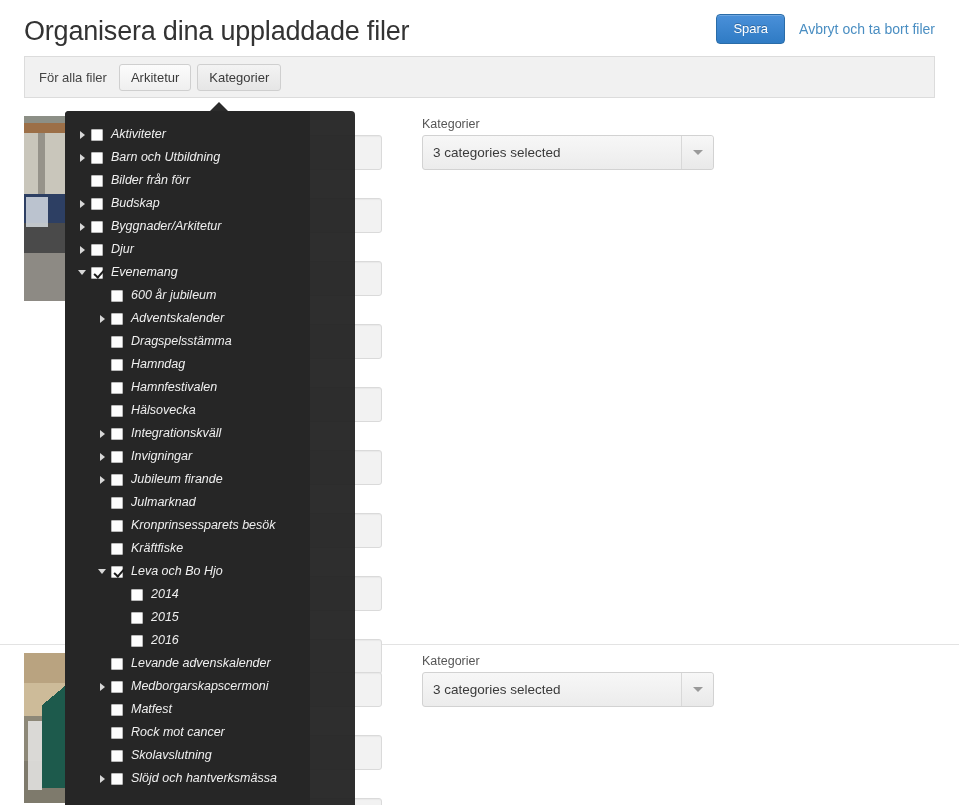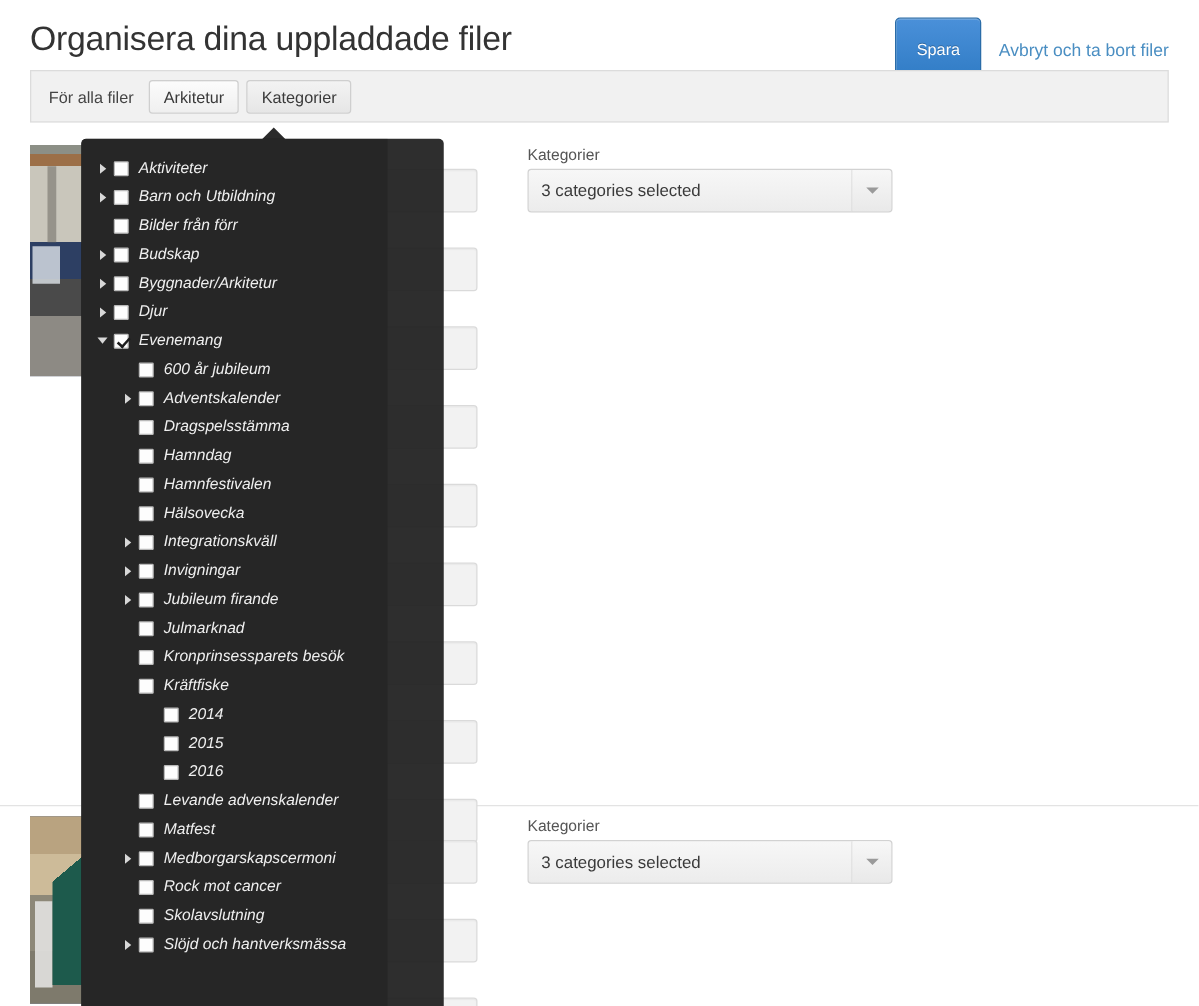--- a/index.html
+++ b/index.html
@@ -40,21 +40,21 @@
     top: 14px;
     display: flex;
     align-items: center;
     gap: 14px;
   }
   .btn-primary {
     background: linear-gradient(to bottom, #4a90d9 0%, #2f7bc4 100%);
     border: 1px solid #2a6ca8;
     color: #ffffff;
     font-size: 13px;
-    padding: 18px 16px;
+    padding: 7px 16px;
     border-radius: 4px;
     cursor: pointer;
     text-shadow: 0 -1px 0 rgba(0,0,0,0.25);
     box-shadow: inset 0 1px 0 rgba(255,255,255,0.2);
     line-height: 14px;
   }
   .link-danger {
     color: #4a8ec2;
     font-size: 14px;
     text-decoration: none;
@@ -554,20 +554,27 @@
           <div class="tree-item lvl2">
             <span class="tw"></span>
             <span class="tcb"></span>
             <span class="tlabel">Kronprinsessparets besök</span>
           </div>
           <div class="tree-item lvl2">
             <span class="tw"></span>
             <span class="tcb"></span>
             <span class="tlabel">Kräftfiske</span>
           </div>
+          <div class="tree-item lvl2">
+            <span class="tw">
+              <span class="tri-down"></span>
+            </span>
+            <span class="tcb checked"></span>
+            <span class="tlabel">Leva och Bo Hjo</span>
+          </div>
           <div class="tree-item lvl3">
             <span class="tw"></span>
             <span class="tcb"></span>
             <span class="tlabel">2014</span>
           </div>
           <div class="tree-item lvl3">
             <span class="tw"></span>
             <span class="tcb"></span>
             <span class="tlabel">2015</span>
           </div>
@@ -575,30 +582,30 @@
             <span class="tw"></span>
             <span class="tcb"></span>
             <span class="tlabel">2016</span>
           </div>
           <div class="tree-item lvl2">
             <span class="tw"></span>
             <span class="tcb"></span>
             <span class="tlabel">Levande advenskalender</span>
           </div>
           <div class="tree-item lvl2">
+            <span class="tw">
+              <span class="tri-right"></span>
+            </span>
+            <span class="tcb"></span>
+            <span class="tlabel">Medborgarskapscermoni</span>
+          </div>
+          <div class="tree-item lvl2">
             <span class="tw"></span>
             <span class="tcb"></span>
             <span class="tlabel">Matfest</span>
-          </div>
-          <div class="tree-item lvl2">
-            <span class="tw">
-              <span class="tri-right"></span>
-            </span>
-            <span class="tcb"></span>
-            <span class="tlabel">Medborgarskapscermoni</span>
           </div>
           <div class="tree-item lvl2">
             <span class="tw"></span>
             <span class="tcb"></span>
             <span class="tlabel">Rock mot cancer</span>
           </div>
           <div class="tree-item lvl2">
             <span class="tw"></span>
             <span class="tcb"></span>
             <span class="tlabel">Skolavslutning</span>

